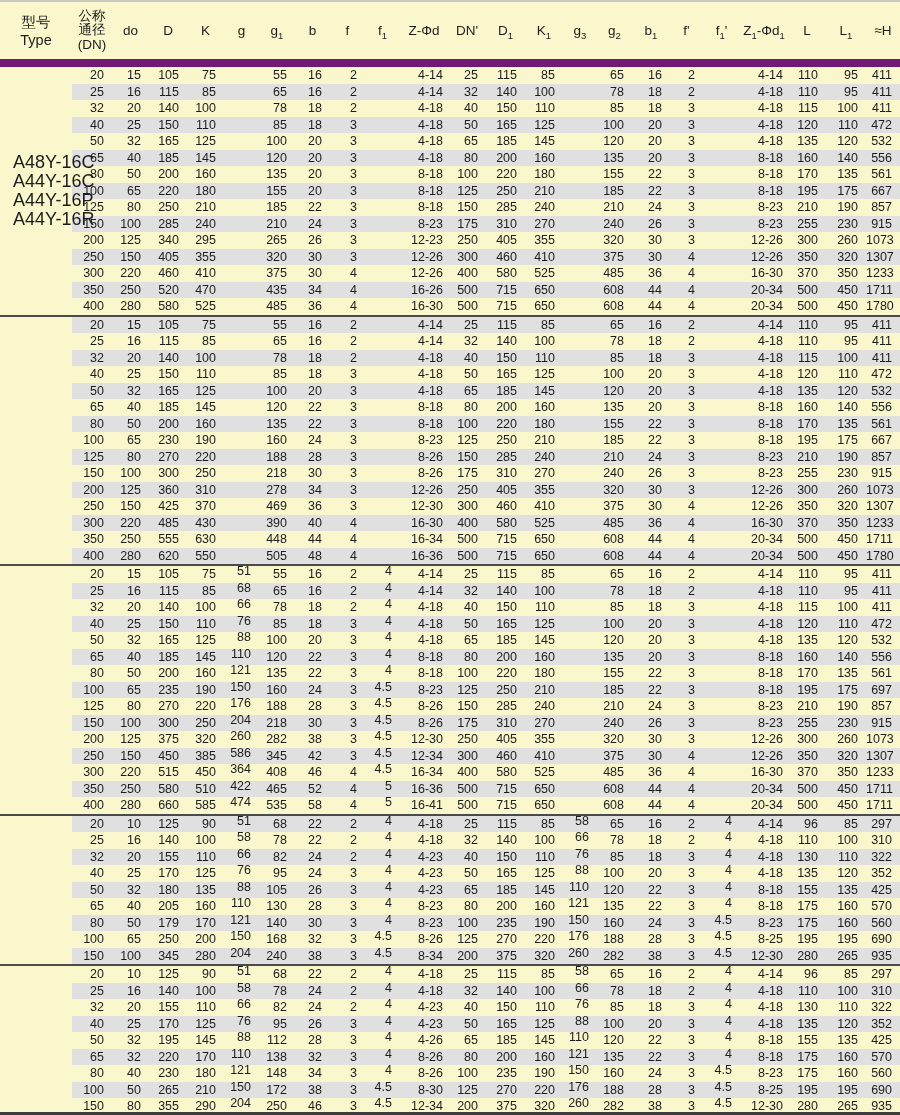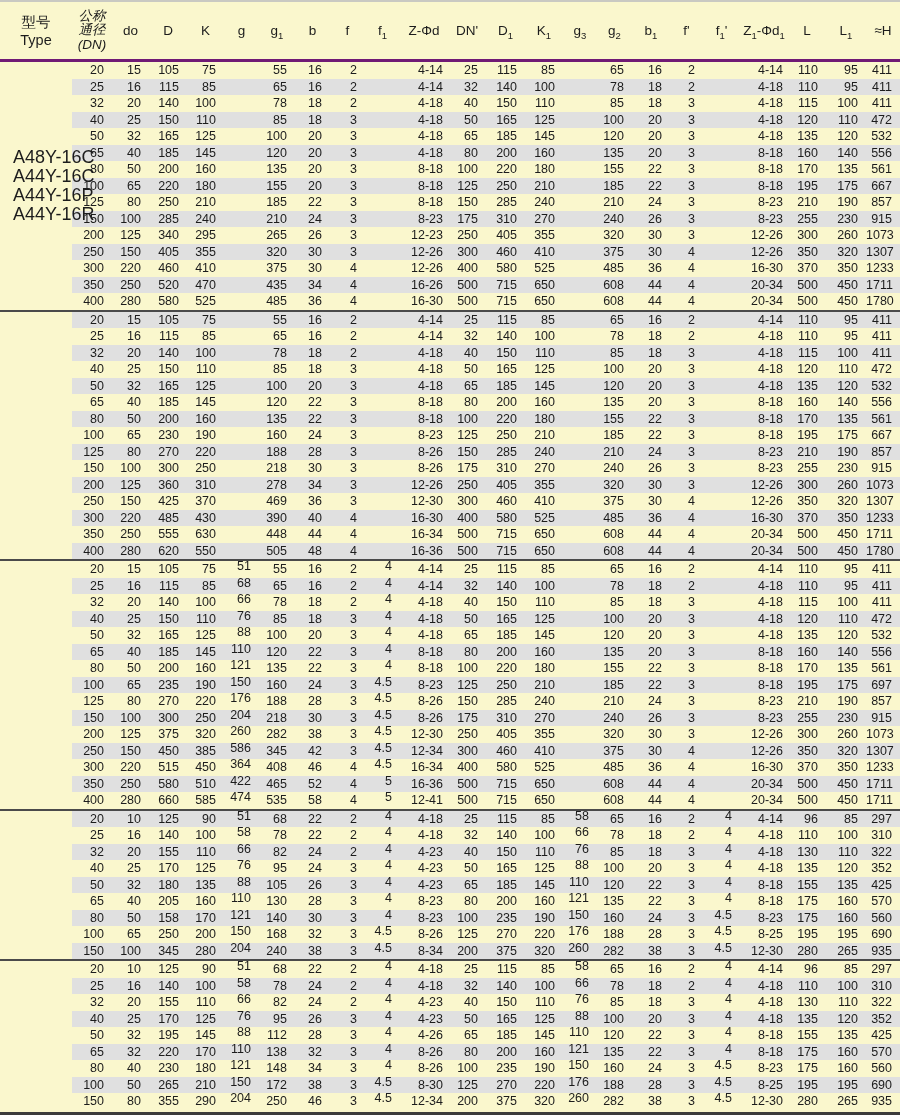--- a/index.html
+++ b/index.html
@@ -14,34 +14,34 @@
     border-bottom:3px solid #3c3c3c;
   }
   .spec-table{width:900px;}
   
   .grid{
     display:grid;
     grid-template-columns:40px 37px 38px 37px 35px 36px 35px 35px 35px 48px 38px 39px 38px 34px 35px 38px 33px 37px 48px 38px 40px 34px;
   }
   .header-row{
     height:57px;
-    border-bottom:3px solid #701a75;
+    border-bottom:8px solid #701a75;
     display:grid;
     grid-template-columns:72px 40px 37px 38px 37px 35px 36px 35px 35px 35px 48px 38px 39px 38px 34px 35px 38px 33px 37px 48px 38px 40px 34px;
     align-items:center;
   }
   .hcell{
     text-align:center;
     font-size:13.5px;
     line-height:15px;
     white-space:nowrap;
   }
   .hcell sub{font-size:9.5px;line-height:0;}
   .type-head{font-size:14.5px;line-height:18px;}
-  .dn-head{font-size:13.5px;line-height:14.5px;font-style:italic;}
+  .dn-head{font-size:13.5px;line-height:14.5px;}
   .group{position:relative;}
   .group + .group{border-top:2px solid #4a4a4a;}
   .labels{
     position:absolute;
     left:13px;top:50%;
     transform:translateY(-50%);
     font-size:18px;
     line-height:19px;
     white-space:nowrap;
   }
@@ -1169,21 +1169,21 @@
         <div class="row grid">
           <div class="cell">400</div>
           <div class="cell">280</div>
           <div class="cell">660</div>
           <div class="cell">585</div>
           <div class="cell raised">474</div>
           <div class="cell">535</div>
           <div class="cell">58</div>
           <div class="cell">4</div>
           <div class="cell raised">5</div>
-          <div class="cell zcol">12-41</div>
+          <div class="cell zcol">16-41</div>
           <div class="cell">500</div>
           <div class="cell">715</div>
           <div class="cell">650</div>
           <div class="cell raised"></div>
           <div class="cell">608</div>
           <div class="cell">44</div>
           <div class="cell">4</div>
           <div class="cell raised"></div>
           <div class="cell zcol">20-34</div>
           <div class="cell">500</div>
@@ -1332,21 +1332,21 @@
           <div class="cell">3</div>
           <div class="cell raised">4</div>
           <div class="cell zcol">8-18</div>
           <div class="cell">175</div>
           <div class="cell">160</div>
           <div class="cell">570</div>
         </div>
         <div class="row grid gray">
           <div class="cell">80</div>
           <div class="cell">50</div>
-          <div class="cell">158</div>
+          <div class="cell">179</div>
           <div class="cell">170</div>
           <div class="cell raised">121</div>
           <div class="cell">140</div>
           <div class="cell">30</div>
           <div class="cell">3</div>
           <div class="cell raised">4</div>
           <div class="cell zcol">8-23</div>
           <div class="cell">100</div>
           <div class="cell">235</div>
           <div class="cell">190</div>

